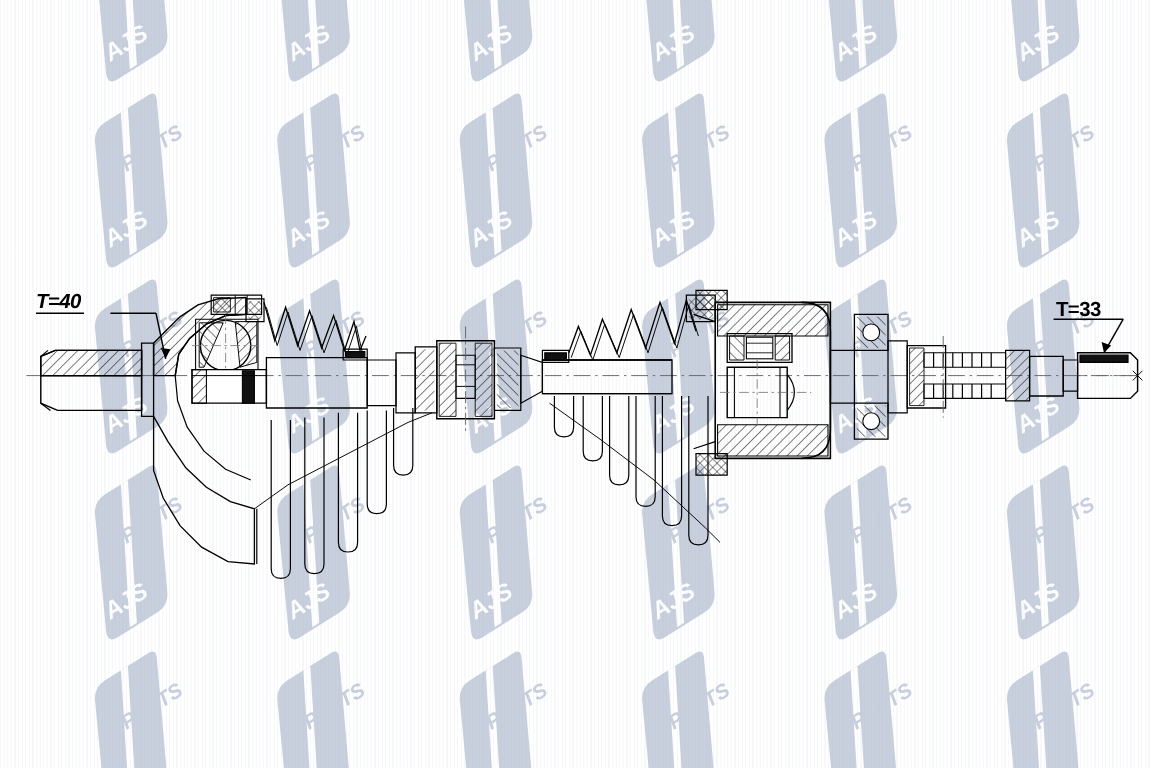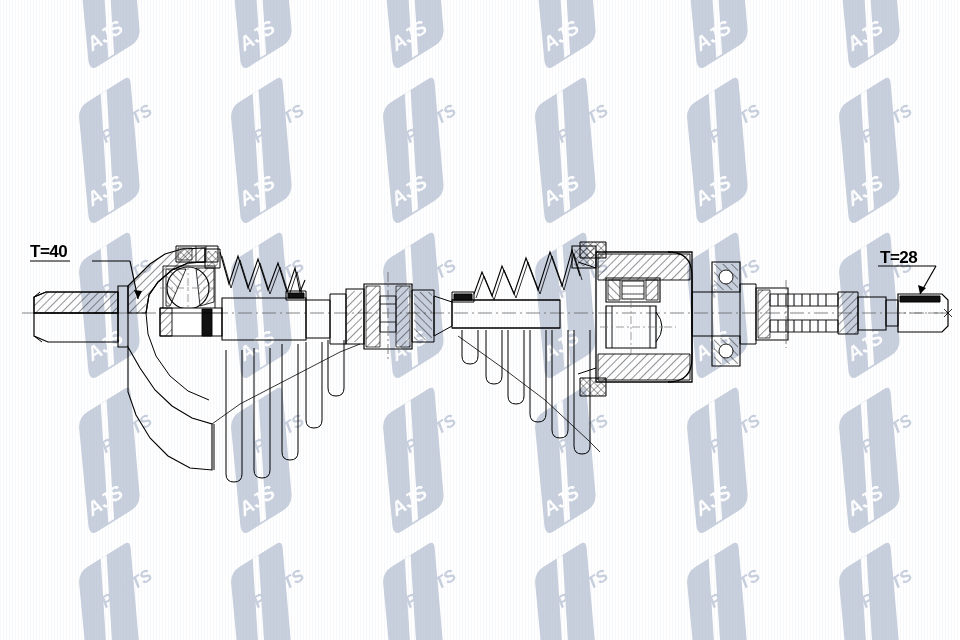--- a/index.html
+++ b/index.html
@@ -27,21 +27,21 @@
 
   .label{
     position:absolute;
     font-family:"Liberation Sans", sans-serif;
     font-weight:bold;
     font-size:17px;
     color:#000;
     letter-spacing:-0.5px;
     white-space:nowrap;
   }
-  #label-t40{left:30px;top:242px;}
+  #label-t40{left:30px;top:242px;font-style:italic;}
   #label-t28{left:880px;top:248px;}
 </style>
 </head>
 <body>
 
 <div id="stage">
 
   <div class="watermark-layer">
     <svg width="960" height="640" viewBox="0 0 960 640">
       <defs>
@@ -590,16 +590,16 @@
           <line x1="936" y1="266" x2="920" y2="294"></line>
           <polygon points="920,294 918,285 926,288" fill="#000" stroke="none"></polygon>
         </g>
 
       </g>
     </svg>
   </div>
 
   <div class="label-layer">
     <div class="label" id="label-t40">T=40</div>
-    <div class="label" id="label-t28">T=28</div>
+    <div class="label" id="label-t28">T=33</div>
   </div>
 
 </div>
 
 </body></html>

